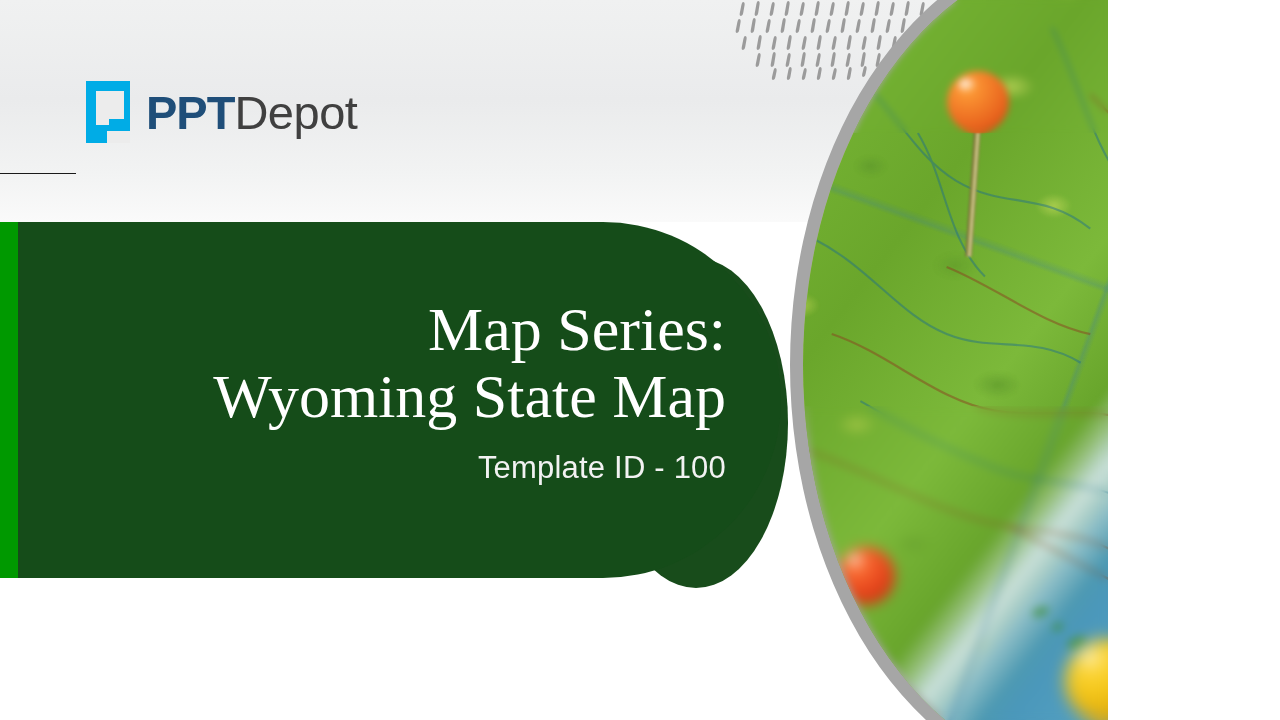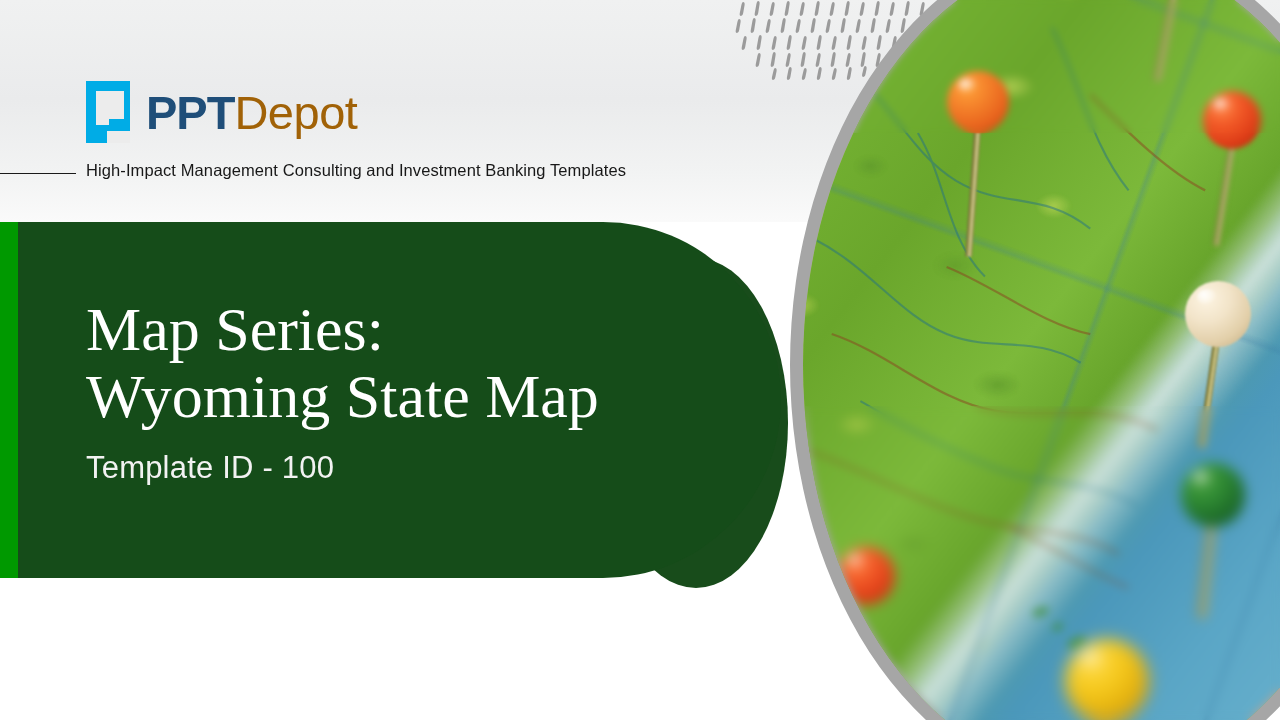--- a/index.html
+++ b/index.html
@@ -11,21 +11,21 @@
     width: 1280px;
     height: 720px;
     overflow: hidden;
     font-family: "Liberation Sans", sans-serif;
     position: relative;
   }
 
   #slide {
     position: absolute;
     inset: 0;
-    width: 1280px;
+    width: 1108px;
     height: 720px;
     background: #ffffff;
     overflow: hidden;
   }
 
   
   .header-band {
     position: absolute;
     left: 0;
     top: 0;
@@ -89,21 +89,21 @@
     display: flex;
     align-items: baseline;
   }
   .logo-ppt {
     font-weight: 700;
     color: #1f4e79;
     letter-spacing: -1px;
   }
   .logo-depot {
     font-weight: 300;
-    color: #a16207;
+    color: #404040;
     letter-spacing: -0.5px;
   }
 
   
   .tagline-rule {
     position: absolute;
     left: 0;
     top: 173px;
     width: 76px;
     height: 1px;
@@ -137,20 +137,21 @@
     height: 356px;
     background: #009900;
   }
 
   
   .title-block {
     position: absolute;
     left: 86px;
     top: 296px;
     width: 640px;
+    text-align: right;
   }
   .slide-title {
     font-family: "Liberation Serif", serif;
     color: #ffffff;
     font-size: 62px;
     line-height: 1.08;
     font-weight: 400;
     letter-spacing: 0px;
     white-space: pre-line;
   }
@@ -480,21 +481,20 @@
       <div class="lm-notch-white"></div>
       <div class="lm-notch-bl"></div>
     </div>
     <div class="logo-text">
       <span class="logo-ppt">PPT</span>
         <span class="logo-depot">Depot</span>
     </div>
   </div>
 
   <div class="tagline-rule"></div>
-  <div class="tagline-text">High-Impact Management Consulting and Investment Banking Templates</div>
 
   <div class="green-accent"></div>
   <div class="green-panel"></div>
 
   <div class="title-block">
     <div class="slide-title">Map Series:
 Wyoming State Map</div>
     <div class="slide-subtitle">Template ID - 100</div>
   </div>
 

